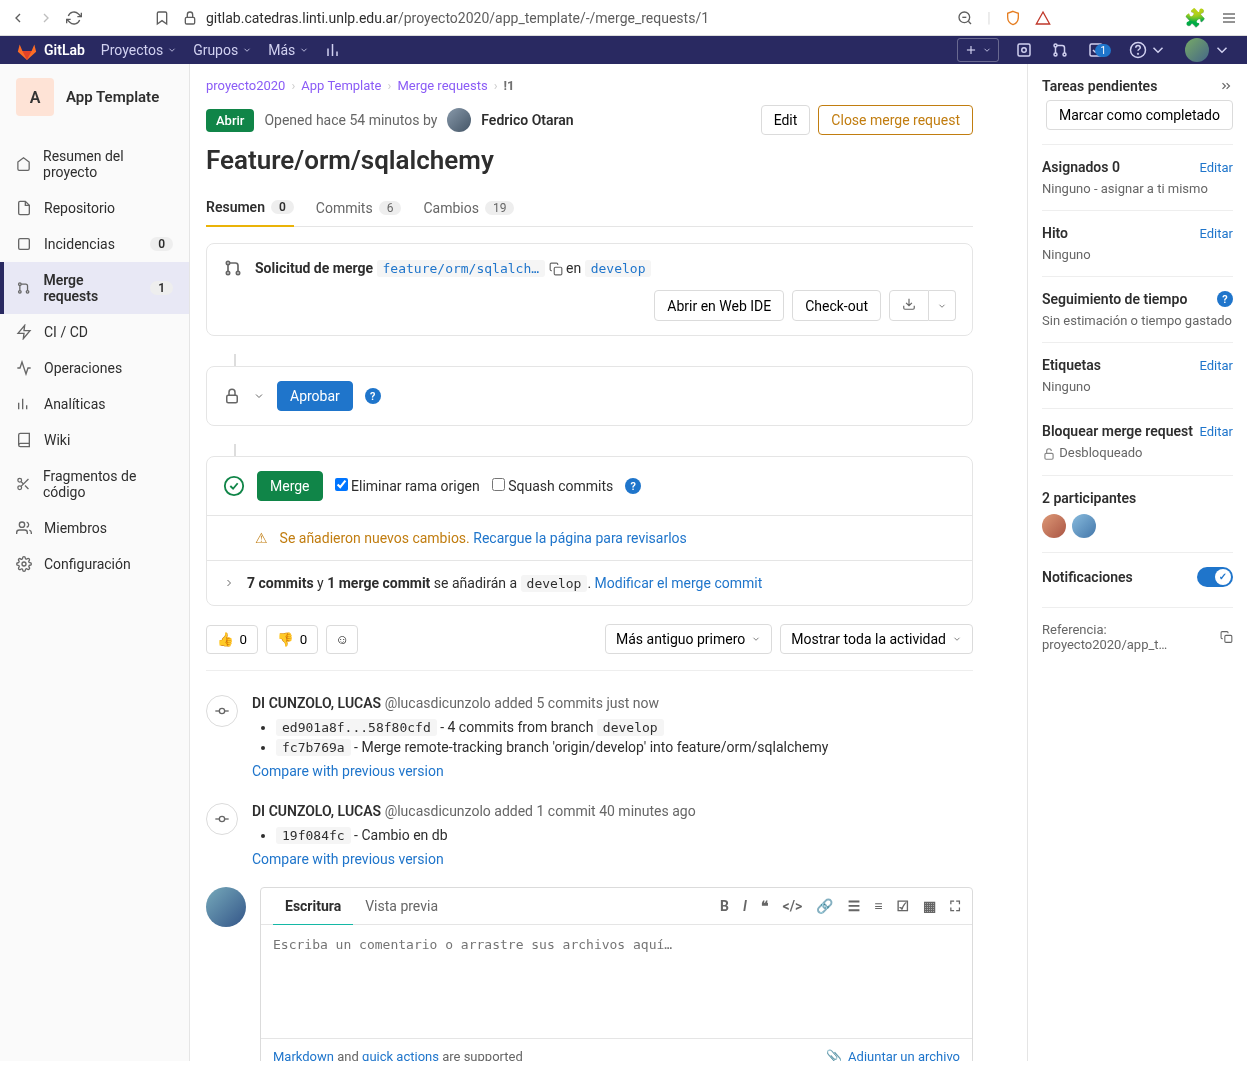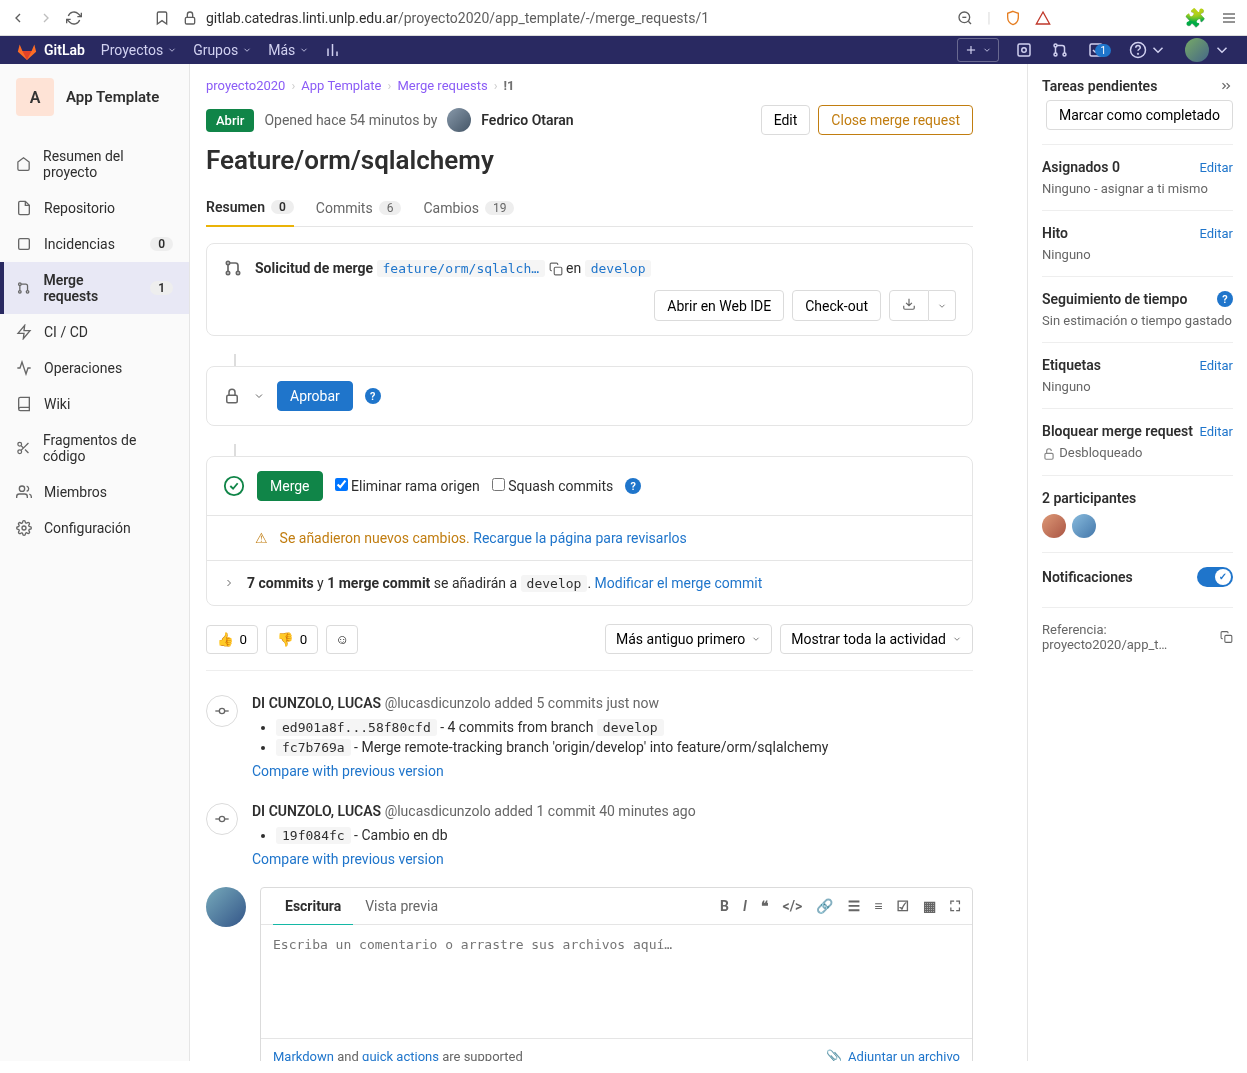--- a/index.html
+++ b/index.html
@@ -286,20 +286,28 @@
           <span>CI / CD</span>
         </li>
       <li class="side-item">
           <svg viewBox="0 0 24 24">
             <polyline points="22 12 18 12 15 21 9 3 6 12 2 12"></polyline>
           </svg>
           <span>Operaciones</span>
         </li>
       <li class="side-item">
           <svg viewBox="0 0 24 24">
+            <line x1="4" y1="20" x2="4" y2="10"></line>
+            <line x1="10" y1="20" x2="10" y2="4"></line>
+            <line x1="16" y1="20" x2="16" y2="14"></line>
+          </svg>
+          <span>Analíticas</span>
+        </li>
+      <li class="side-item">
+          <svg viewBox="0 0 24 24">
             <path d="M4 19.5A2.5 2.5 0 016.5 17H20"></path>
             <path d="M6.5 2H20v20H6.5A2.5 2.5 0 014 19.5v-15A2.5 2.5 0 016.5 2z"></path>
           </svg>
           <span>Wiki</span>
         </li>
       <li class="side-item">
           <svg viewBox="0 0 24 24">
             <circle cx="6" cy="6" r="3"></circle>
             <circle cx="6" cy="18" r="3"></circle>
             <line x1="20" y1="4" x2="8.12" y2="15.88"></line>

